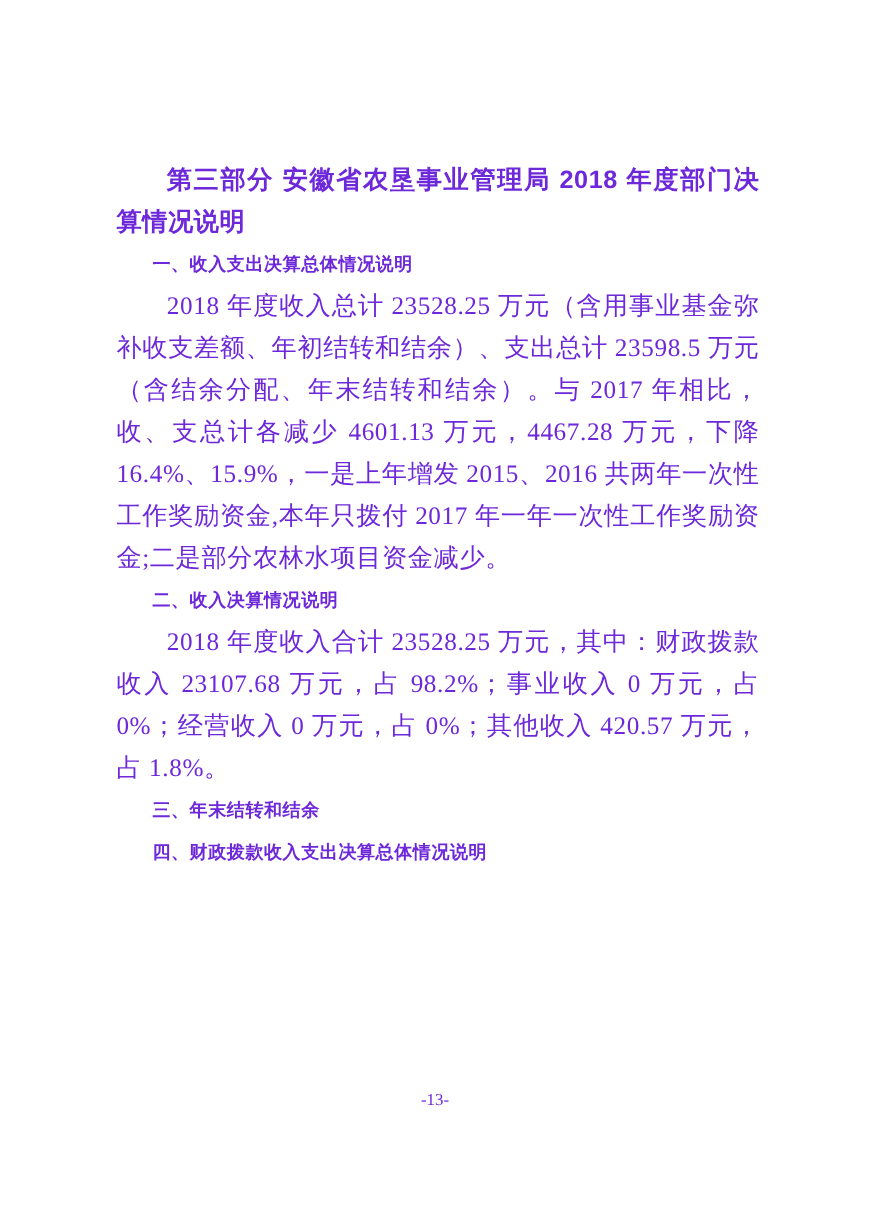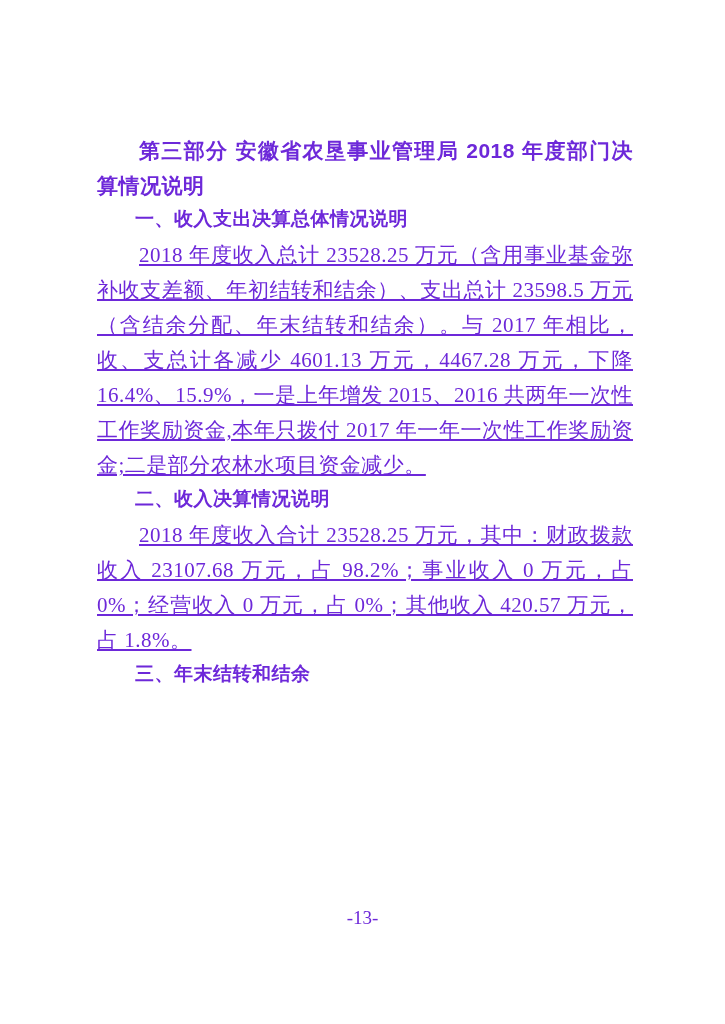--- a/index.html
+++ b/index.html
@@ -28,57 +28,57 @@
   }
   .doc-title {
     margin: 0;
     font-family: "Liberation Sans", "DejaVu Sans", sans-serif;
     font-weight: bold;
     text-indent: 2em;
     letter-spacing: 0.5px;
   }
   .section-heading {
     margin: 0;
-    font-family: Liberation Mono, monospace;
+    font-family: Liberation Sans, sans-serif;
     font-weight: bold;
-    font-size: 19px;
+    font-size: 15px;
     line-height: 35px;
     text-indent: 2em;
     letter-spacing: 0.5px;
   }
   .body-paragraph {
     margin: 0;
     text-indent: 2em;
     letter-spacing: 0.5px;
-    text-decoration: underline;
   }
   .page-footer {
     position: absolute;
     left: 0;
     right: 0;
     top: 903px;
     text-align: center;
     font-family: "Liberation Serif", "DejaVu Serif", serif;
-    font-size: 19px;
+    font-size: 14px;
     line-height: 30px;
   }
 </style>
 </head>
 <body>
 
 <div class="page">
   <div class="content">
 
     <p class="doc-title">第三部分  安徽省农垦事业管理局 2018 年度部门决算情况说明</p>
 
     <h2 class="section-heading">一、收入支出决算总体情况说明</h2>
     <p class="body-paragraph">2018 年度收入总计 23528.25 万元（含用事业基金弥补收支差额、年初结转和结余）、支出总计 23598.5 万元（含结余分配、年末结转和结余）。与 2017 年相比，收、支总计各减少 4601.13 万元，4467.28 万元，下降 16.4%、15.9%，一是上年增发 2015、2016 共两年一次性工作奖励资金,本年只拨付 2017 年一年一次性工作奖励资金;二是部分农林水项目资金减少。</p>
 
     <h2 class="section-heading">二、收入决算情况说明</h2>
     <p class="body-paragraph">2018 年度收入合计 23528.25 万元，其中：财政拨款收入 23107.68 万元，占 98.2%；事业收入 0 万元，占 0%；经营收入 0 万元，占 0%；其他收入 420.57 万元，占 1.8%。</p>
 
     <h2 class="section-heading">三、年末结转和结余</h2>
 
+    <h2 class="section-heading">四、财政拨款收入支出决算总体情况说明</h2>
 
   </div>
 
   <div class="page-footer">-13-</div>
 </div>
 
 </body></html>

